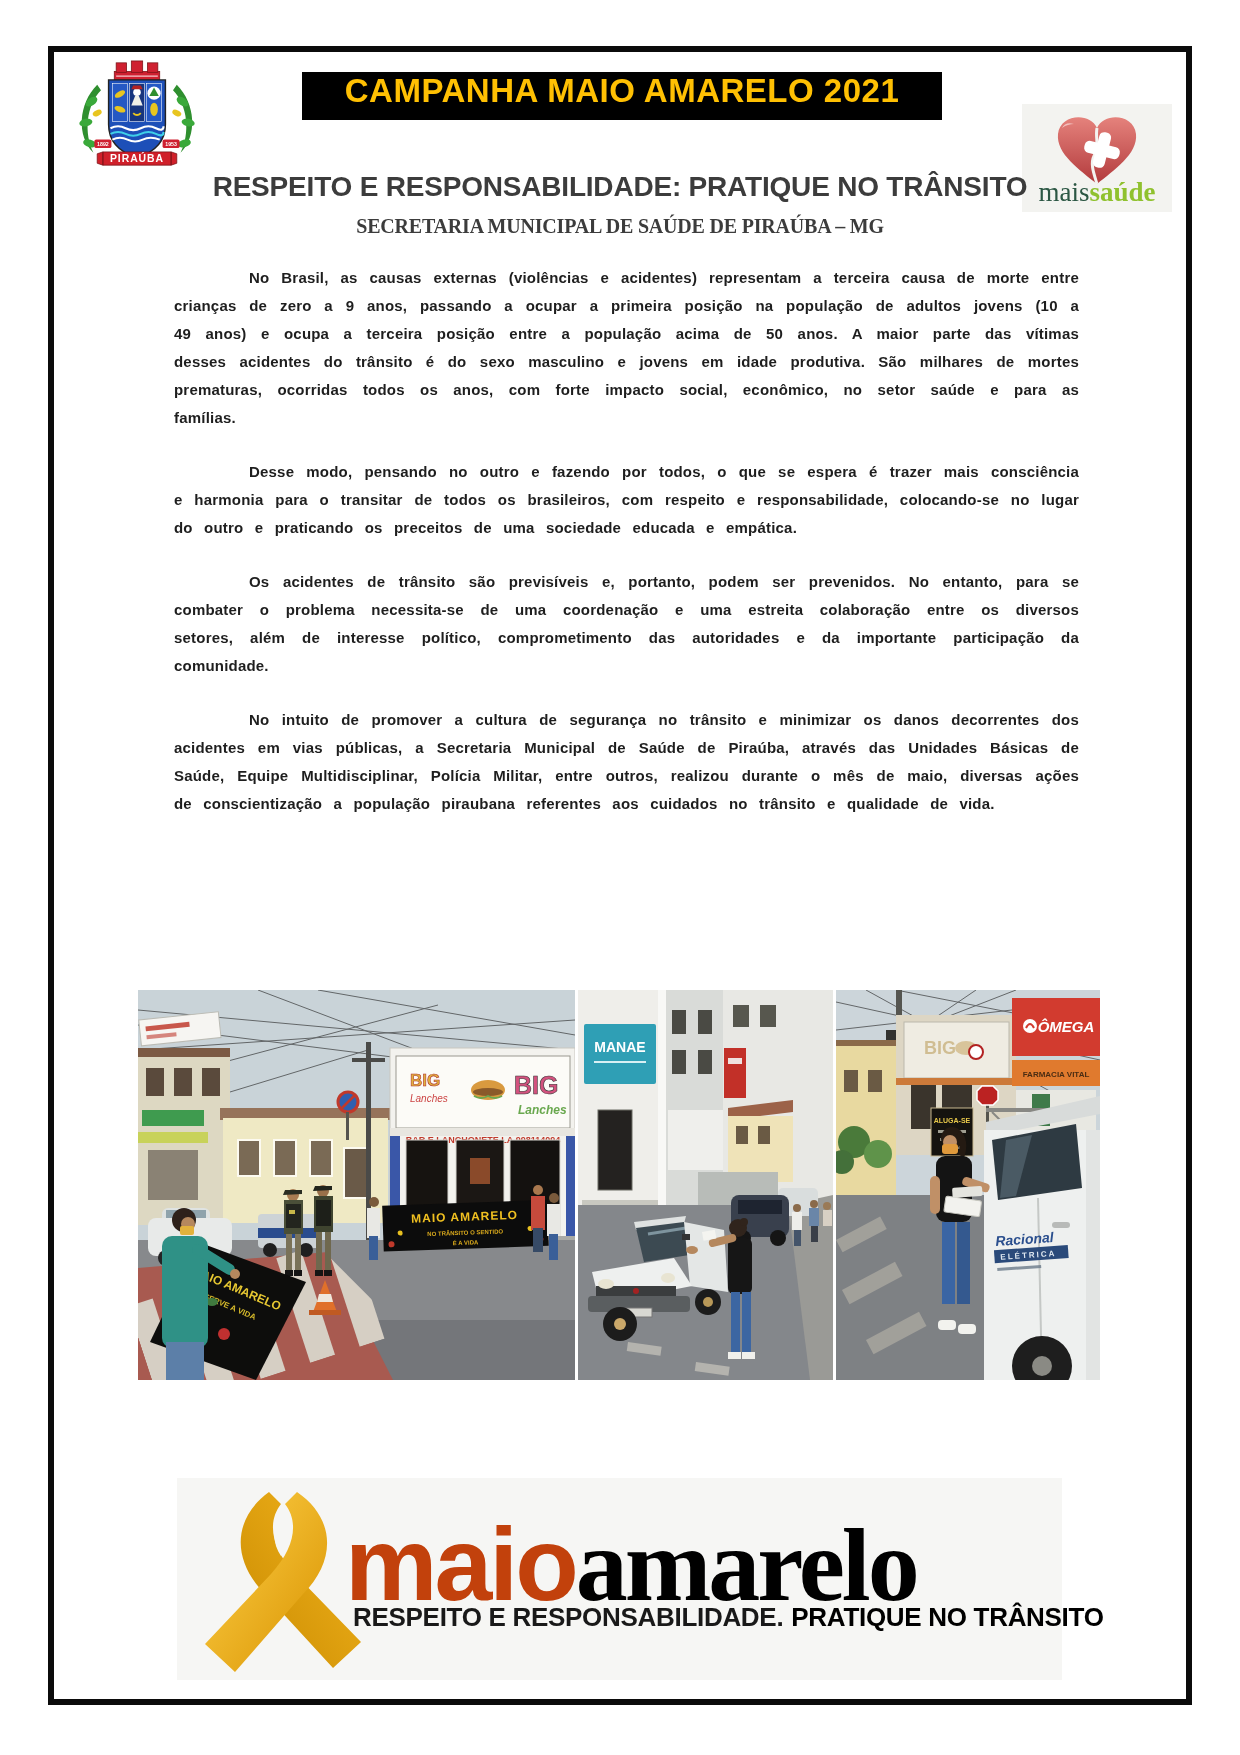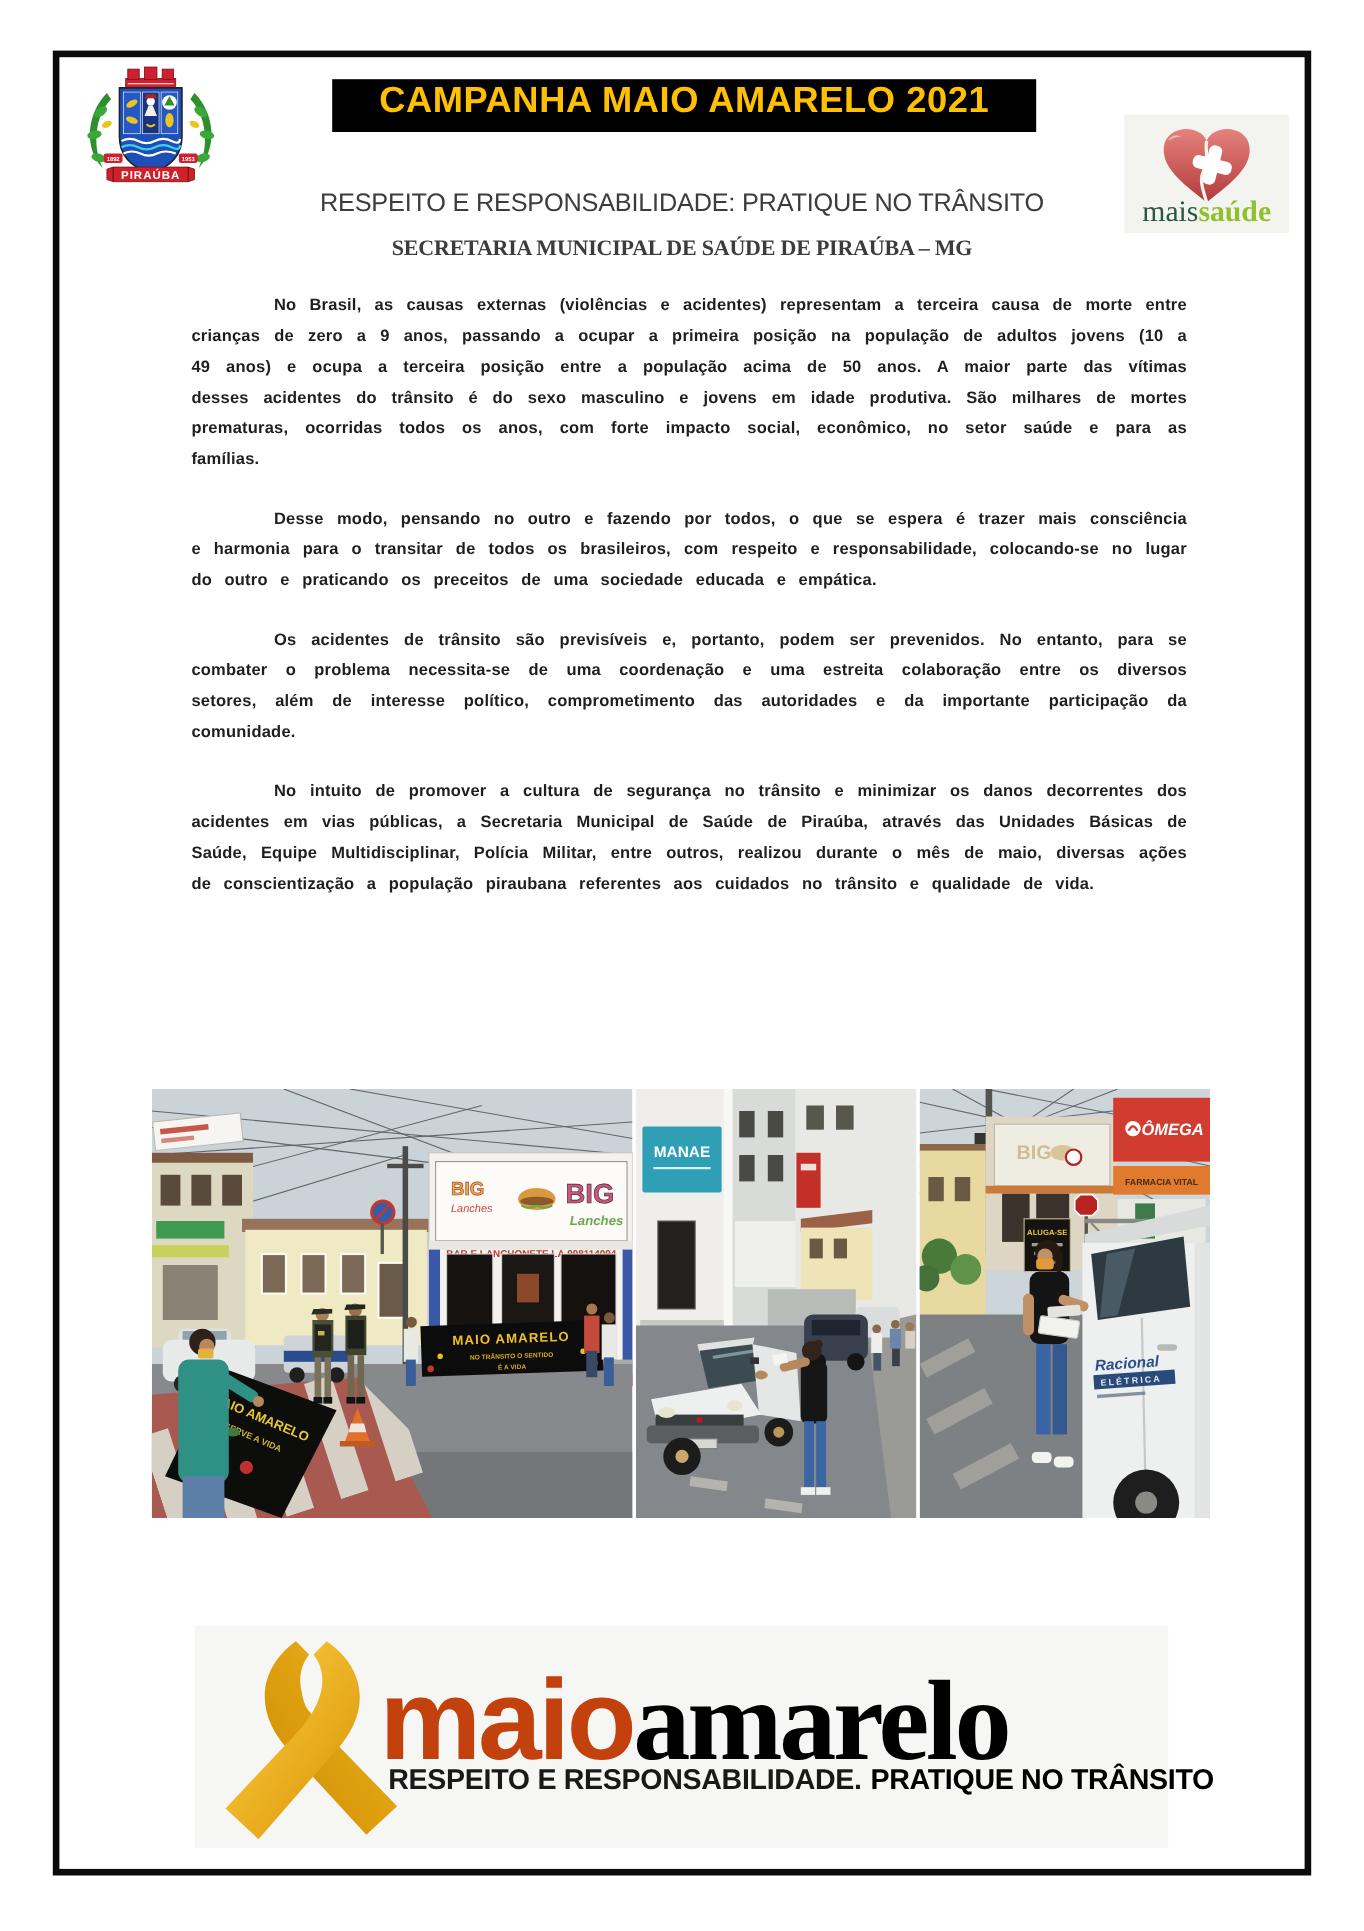--- a/index.html
+++ b/index.html
@@ -11,21 +11,21 @@
   .crest{position:absolute;left:13px;top:8px;width:140px;height:108px;}
   .title-banner{position:absolute;left:248px;top:20px;width:640px;height:48px;background:#000000;
         display:flex;align-items:flex-start;justify-content:center;}
   .title-banner span{color:#FFC003;font-size:33px;font-weight:bold;letter-spacing:0.5px;white-space:nowrap;}
   .ms-logo{position:absolute;left:968px;top:16px;width:150px;height:108px;background:#f3f3f0;margin-top:36px;}
   .ms-text{position:absolute;left:0;bottom:6px;width:100%;text-align:center;
            font-family:"Liberation Serif", serif;font-size:27px;line-height:27px;white-space:nowrap;}
   .ms-mais{color:#2c5744;}
   .ms-saude{color:#8fc12e;font-weight:bold;}
   .h1{position:absolute;left:0;top:119px;width:100%;text-align:center;color:#3c3c3c;
-      font-size:23px;font-weight:normal;letter-spacing:-0.2px;}
+      font-size:28px;font-weight:bold;letter-spacing:-0.2px;}
   .h2{position:absolute;left:0;top:163px;width:100%;text-align:center;color:#3c3c3c;
       font-size:20px;font-weight:bold;letter-spacing:-0.2px;font-family:Liberation Serif, serif;}
   
   .bodytext{position:absolute;left:120px;top:212px;width:905px;color:#1e1e1e;
       font-size:15px;line-height:28px;text-align:justify;word-spacing:7px;letter-spacing:0.2px;font-weight:bold;}
   .bodytext p{margin:0 0 26px 0;text-indent:75px;}
   
   .photos{position:absolute;left:84px;top:938px;width:962px;height:390px;display:flex;gap:3px;}
   .photos svg{display:block;flex:0 0 auto;}
   

